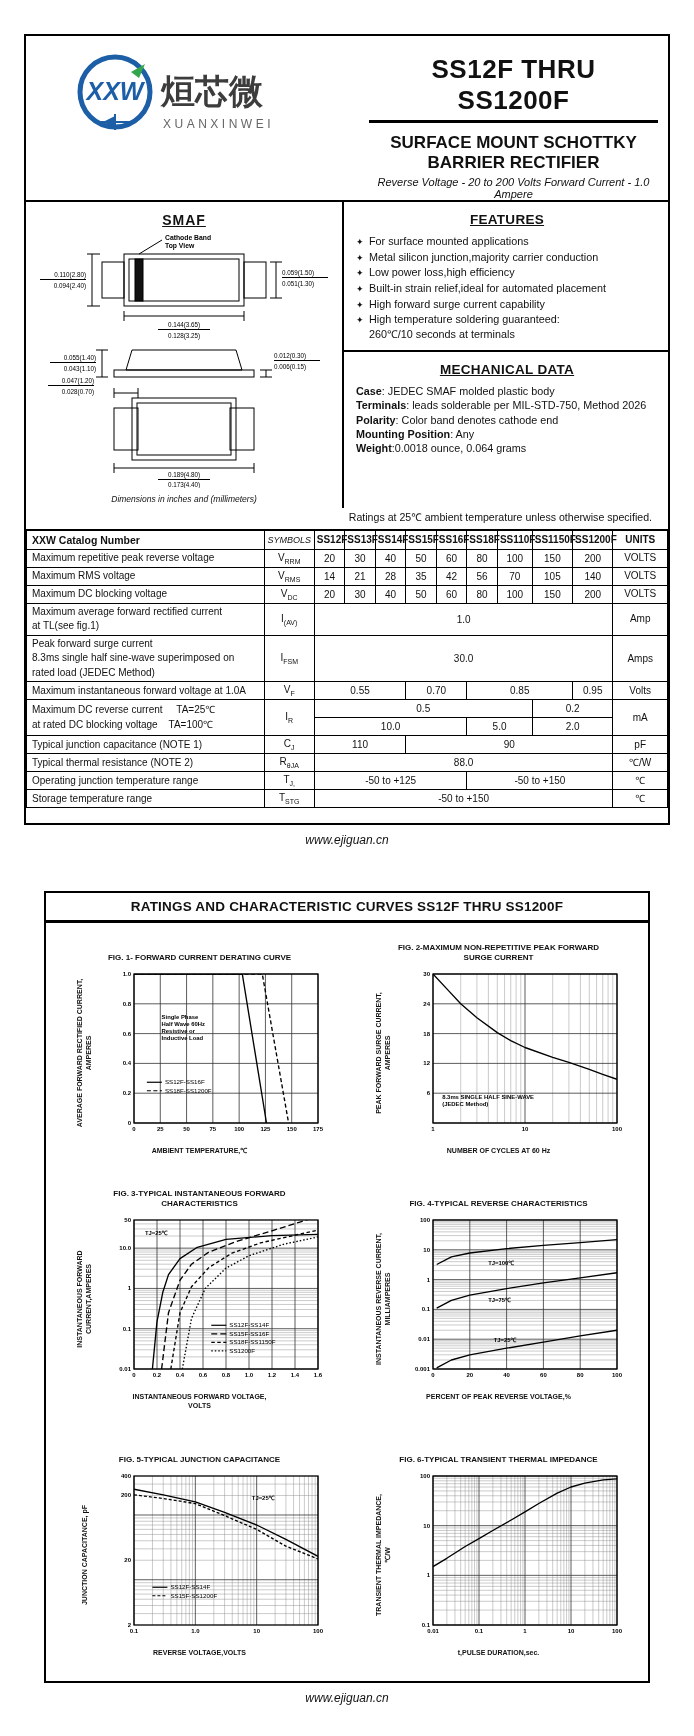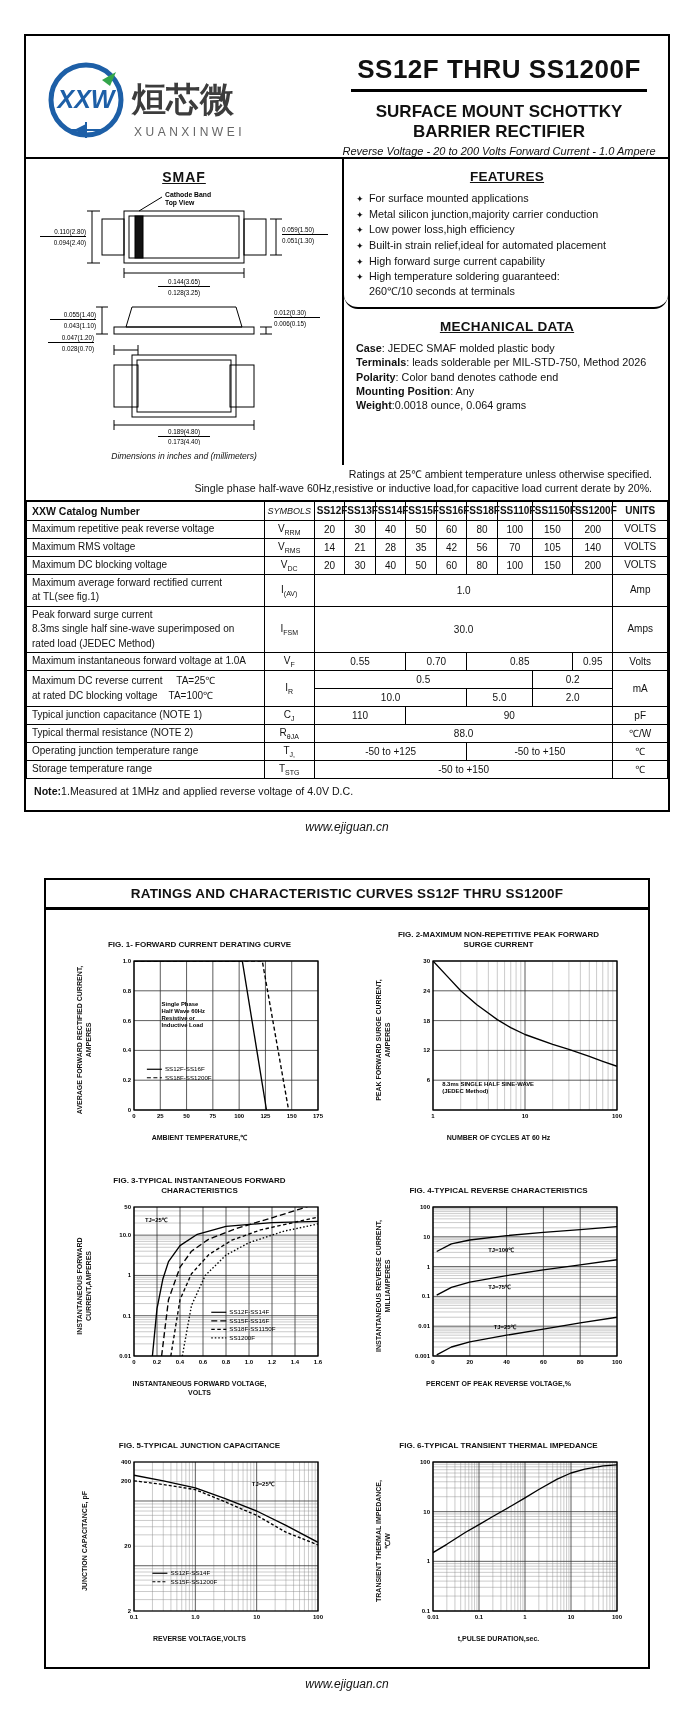--- a/index.html
+++ b/index.html
@@ -1,32 +1,32 @@
 <!DOCTYPE html>
 <html><head>
 <meta charset="utf-8">
 <style>
   html,body{margin:0;padding:0;background:#fff;}
   body{width:694px;height:1736px;position:relative;font-family:"Liberation Sans",sans-serif;color:#111;}
   .page{border:2px solid #000;background:#fff;}
   #page1{margin:34px 24px 0 24px;}
   
   .hdr{display:flex;border-bottom:2px solid #000;}
-  .hdr-logo{width:300px;padding:20px 0 4px 14px;}
+  .hdr-logo{width:300px;padding:12px 0 4px 14px;margin-left:29px;}
   .hdr-right{flex:1;text-align:center;padding-top:10px;padding-right:10px;margin-top:8px;}
   .part-title{font-size:26px;font-weight:bold;display:inline-block;border-bottom:3px solid #000;padding:0 6px 4px 6px;letter-spacing:.5px;}
   .subtitle{font-size:17px;font-weight:bold;margin-top:10px;}
   .tagline{font-size:11px;font-style:italic;margin-top:3px;}
   
   .main{display:flex;}
   .pkg-col{width:316px;border-right:2px solid #000;padding:6px 0 4px 0;text-align:center;}
   .pkg-title{font-size:14px;font-weight:bold;text-decoration:underline;letter-spacing:1px;margin:4px 0 2px 0;}
   .pkg-caption{font-size:8.5px;font-style:italic;margin-top:2px;}
   .right-col{flex:1;}
-  .features{border-bottom:2px solid #000;padding:6px 10px 8px 12px;border-radius:14px;}
+  .features{border-bottom:2px solid #000;padding:6px 10px 8px 12px;}
   .sec-head{text-align:center;font-size:13.5px;font-weight:bold;text-decoration:underline;margin:4px 0 7px 0;letter-spacing:.3px;}
   ul.feat{margin:0;padding:0;list-style:none;font-size:10.8px;line-height:1.3;}
   ul.feat li{padding-left:13px;text-indent:-13px;margin-bottom:1px;white-space:pre-line;}
   ul.feat li .blt{display:inline-block;width:13px;text-indent:0;font-size:9px;}
   .mech{padding:6px 10px 8px 12px;}
   .mech-line{font-size:10.8px;line-height:1.32;}
   .mech-line b{font-weight:bold;}
   
   .ratings-head{border-top:0;border-bottom:2px solid #000;text-align:center;font-size:13.5px;font-weight:bold;padding:3px 0;letter-spacing:.2px;}
   .ratings-note{font-size:10.6px;padding:3px 16px 4px 6px;line-height:1.3;border-bottom:1px solid #000;text-align:right;}
@@ -173,21 +173,20 @@
             <div class="mech-line"><b>Polarity</b>: Color band denotes cathode end</div>
             <div class="mech-line"><b>Mounting Position</b>: Any</div>
             <div class="mech-line"><b>Weight</b>:0.0018 ounce, 0.064 grams</div>
           </div>
       </div>
     </div>
   </div>
 
   <div class="ratings-note">
     <div>Ratings at 25℃ ambient temperature unless otherwise specified.</div>
-    <div>Single phase half-wave 60Hz,resistive or inductive load,for capacitive load current derate by 20%.</div>
   </div>
 
   <table class="rt">
     <colgroup>
       <col style="width:218px">
         <col style="width:46px">
       <col style="width:28px">
         <col style="width:28px">
         <col style="width:28px">
         <col style="width:28px">
@@ -317,21 +316,20 @@
         <tr>
           <td class="param" rowspan="1">Storage temperature range</td>
           <td class="sym" rowspan="1">T<sub>STG</sub></td>
           <td class="val" colspan="9">-50 to +150</td>
           <td class="units" rowspan="1">℃</td>
         </tr>
       </tbody>
     </table>
 
   <div class="footnotes">
-    <div><b>Note:</b><span>1.Measured at 1MHz and applied reverse voltage of 4.0V D.C.</span></div>
   </div>
 </div>
 
 <div class="page-footer">www.ejiguan.cn</div>
 
 <div class="page" id="page2">
   <div class="p2-title">RATINGS AND CHARACTERISTIC CURVES SS12F THRU SS1200F</div>
   <div class="figs">
 
     <div class="fig">

